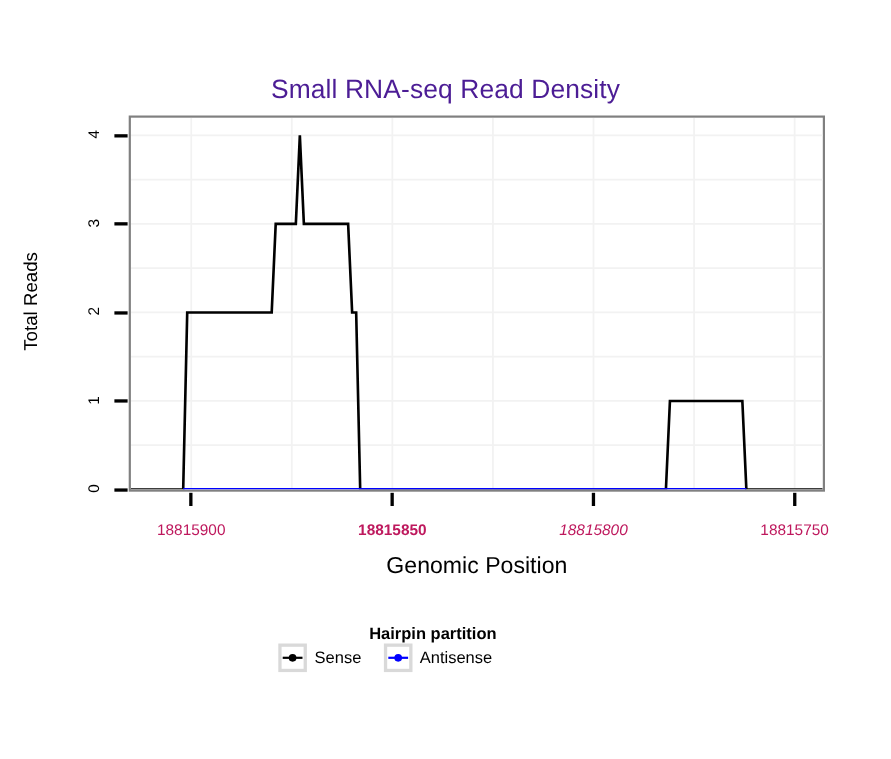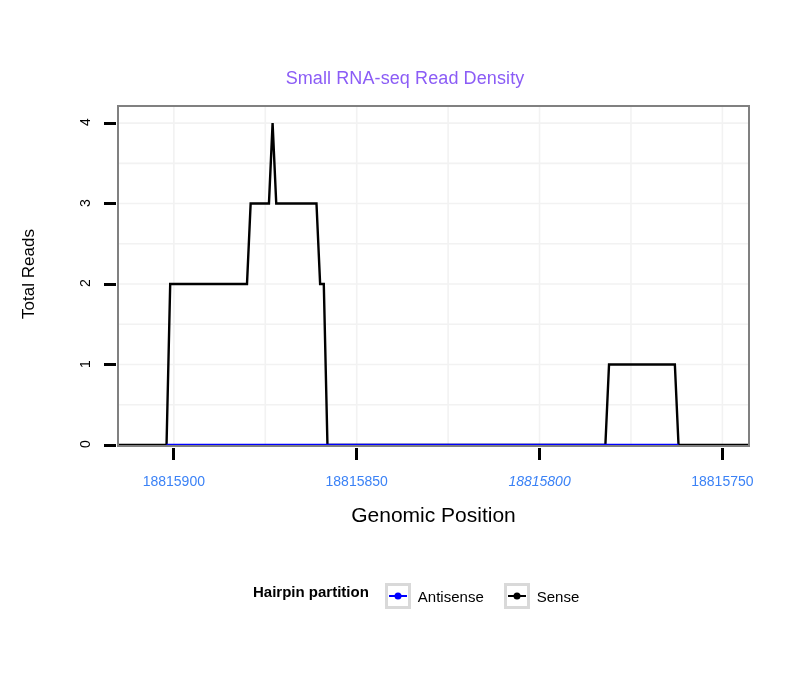--- a/index.html
+++ b/index.html
@@ -21,22 +21,22 @@
     width: 810px;
     height: 690px;
   }
 
   .chart-title {
     position: absolute;
     left: 0;
     top: 68px;
     width: 810px;
     text-align: center;
-    font-size: 18px;
-    color: #8b5cf6;
+    font-size: 24px;
+    color: #4c1d95;
     letter-spacing: 0.1px;
   }
 
   .panel {
     position: absolute;
     left: 117px;
     top: 105px;
     width: 633px;
     height: 342px;
     background: #ffffff;
@@ -91,43 +91,44 @@
     position: absolute;
     top: 448px;
     width: 3px;
     height: 12px;
     background: #000000;
   }
   .x-tick-label {
     position: absolute;
     top: 473px;
     font-size: 14px;
-    color: #3b82f6;
+    color: #be185d;
     width: 140px;
     text-align: center;
   }
   .x-axis-title {
     position: absolute;
     left: 117px;
     top: 503px;
     width: 633px;
     text-align: center;
     font-size: 21px;
     color: #000000;
   }
 
   
   .legend {
     position: absolute;
     left: 253px;
-    top: 583px;
+    top: 568px;
     height: 26px;
     display: flex;
-    align-items: flex-start;
+    align-items: flex-end;
     gap: 0px;
+    flex-direction: column;
   }
   .legend-title {
     font-size: 15px;
     font-weight: bold;
     color: #000000;
     margin-right: 16px;
     white-space: nowrap;
   }
   .legend-item {
     display: flex;
@@ -213,42 +214,42 @@
           <path d="M0.00 338.00 L47.54 338.00 L51.20 177.05 L127.99 177.05 L131.65 96.57 L149.94 96.57 L153.59 16.10 L157.25 96.57 L197.48 96.57 L201.13 177.05 L204.79 177.05 L208.45 338.00 L486.38 338.00 L490.03 257.52 L555.86 257.52 L559.52 338.00 L629.00 338.00" fill="none" stroke="#000000" stroke-width="2.4" stroke-linejoin="miter" stroke-linecap="butt"></path>
           <path d="M47.54 338.00 L559.52 338.00" fill="none" stroke="#0000ff" stroke-width="2.6" stroke-linejoin="miter" stroke-linecap="butt"></path>
         </svg>
     </div>
   </div>
 
   <div id="x-ticks">
       <div class="x-tick-mark" style="left: 172.355px;"></div>
       <div class="x-tick-label" style="left: 103.855px;">18815900</div>
       <div class="x-tick-mark" style="left: 355.203px;"></div>
-      <div class="x-tick-label" style="left: 286.703px;">18815850</div>
+      <div class="x-tick-label" style="left: 286.703px; font-weight: bold;">18815850</div>
       <div class="x-tick-mark" style="left: 538.052px;"></div>
       <div class="x-tick-label" style="left: 469.552px; font-style: italic;">18815800</div>
       <div class="x-tick-mark" style="left: 720.901px;"></div>
       <div class="x-tick-label" style="left: 652.401px; text-align: center;">18815750</div>
     </div>
 
   <div class="x-axis-title">Genomic Position</div>
 
   <div class="legend">
     <span class="legend-title">Hairpin partition</span>
     <div id="legend-items" style="display:flex;align-items:center;">
+        <div class="legend-item">
+          <span class="legend-key">
+            <span class="key-line" style="background: rgb(0, 0, 0);"></span>
+            <span class="key-dot" style="background: rgb(0, 0, 0);"></span>
+          </span>
+          <span class="legend-label">Sense</span>
+        </div>
         <div class="legend-item">
           <span class="legend-key">
             <span class="key-line" style="background: rgb(0, 0, 255);"></span>
             <span class="key-dot" style="background: rgb(0, 0, 255);"></span>
           </span>
           <span class="legend-label">Antisense</span>
         </div>
-        <div class="legend-item">
-          <span class="legend-key">
-            <span class="key-line" style="background: rgb(0, 0, 0);"></span>
-            <span class="key-dot" style="background: rgb(0, 0, 0);"></span>
-          </span>
-          <span class="legend-label">Sense</span>
-        </div>
       </div>
   </div>
 
 </div>
 
 </body></html>

